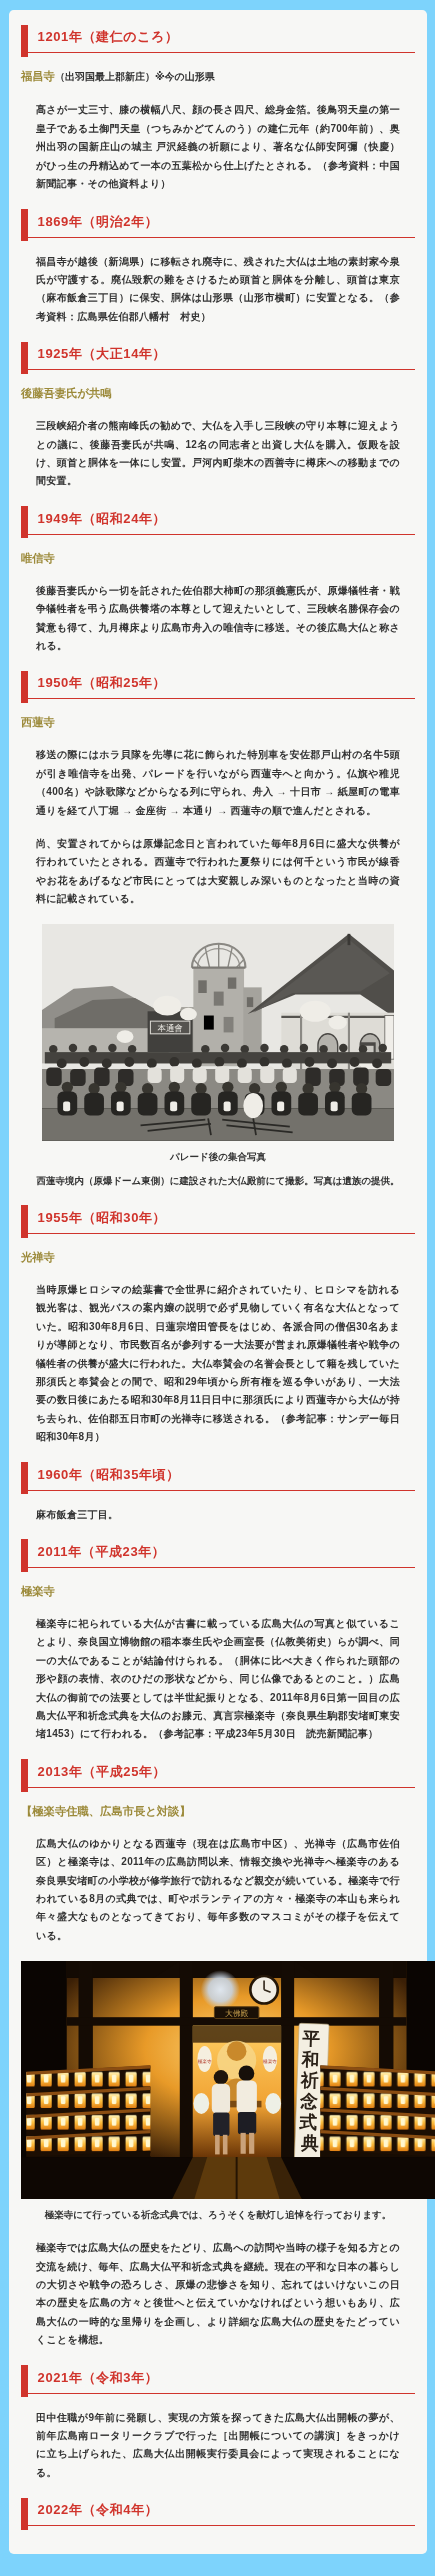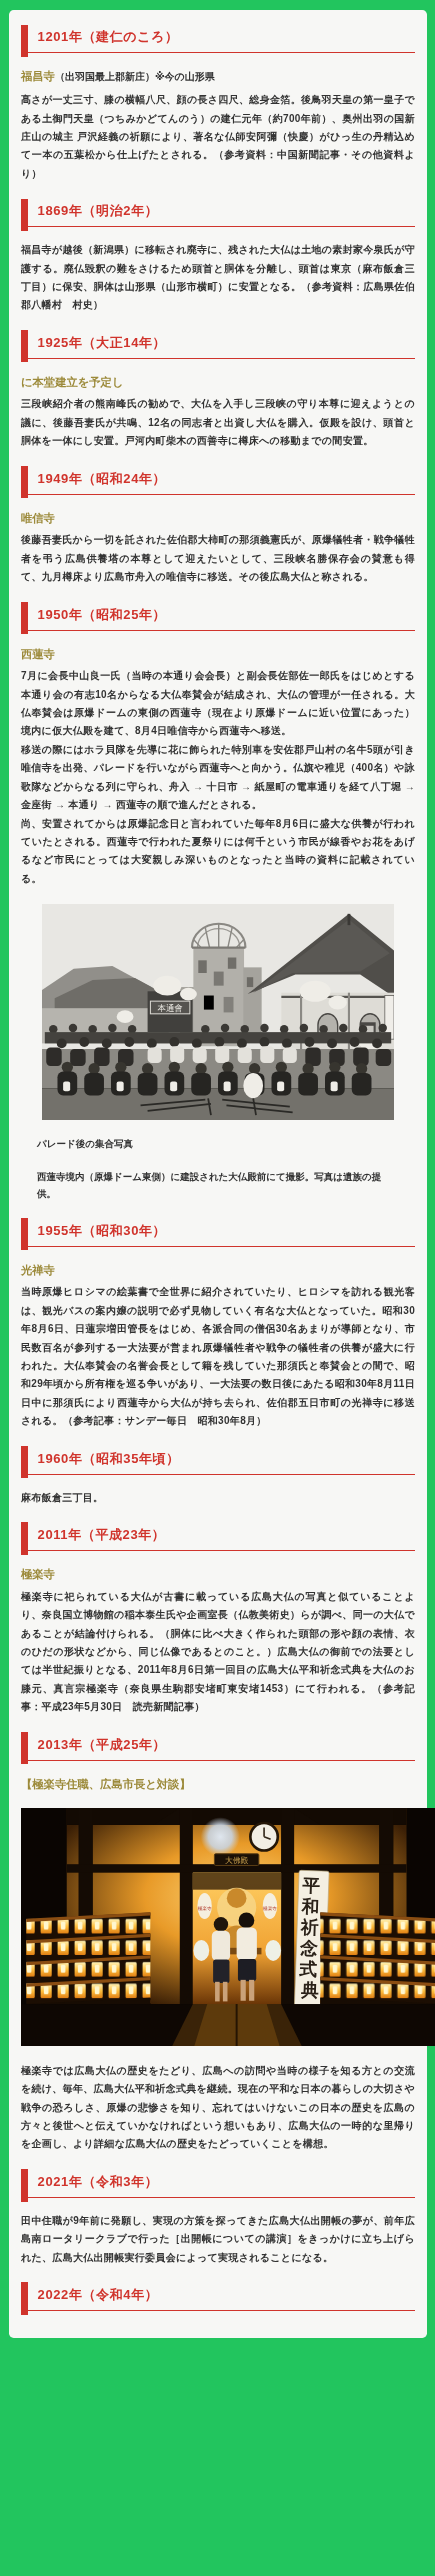--- a/index.html
+++ b/index.html
@@ -1,34 +1,34 @@
 <!DOCTYPE html>
 <html lang="ja" style="font-size:9.5px"><head>
 <meta charset="utf-8">
 <style>
   html,body{margin:0;padding:0;}
   body{background:#060606;font-family:"Liberation Sans","DejaVu Sans",sans-serif;}
-  .page{width:436px;height:2576px;overflow:hidden;background:#22c55e;}
+  .page{width:436px;height:2576px;overflow:hidden;background:#7dd3fc;}
   .card{margin:9.5px 9px 0 9px;background:#f7f7f5;border-radius:4.7px;
         padding:15.4px 12px 12px 12px;color:#333;}
   .section{margin-bottom:15.4px;}
   .yh{position:relative;margin:0 0 14px 0;padding:3.6px 0 6px 16.6px;
       border-bottom:1.2px solid #d0342c;color:#d0342c;
       font-size:13px;font-weight:700;line-height:18px;letter-spacing:0.6px;}
   .yh::before{content:"";position:absolute;left:0;top:0;bottom:-4.7px;width:6.5px;background:#d0342c;}
   .sub{font-size:11.3px;font-weight:700;color:#9c8a3a;line-height:18px;margin:0 0 4.7px 0;}
   .sub .rest{color:#333;font-size:10px;font-weight:700;}
-  p.body{margin:0;font-size:10px;font-weight:700;line-height:18.4px;color:#333;
+  p.body{margin:15px;font-size:10px;font-weight:700;line-height:18.4px;color:#333;
          text-align:justify;letter-spacing:0.3px;}
   p.body.after{margin-top:15.4px;}
   .photo-wrap{margin:15.4px auto 6px auto;}
   .photo-wrap.p1{width:352px;}
   .photo-wrap.p2{width:428px;}
   .photo-wrap svg{display:block;width:100%;height:auto;}
-  .caption{font-size:9.5px;font-weight:700;line-height:16.6px;color:#333;text-align:left;margin:16px;}
+  .caption{font-size:9.5px;font-weight:700;line-height:16.6px;color:#333;text-align:center;margin:8px;}
   .bannertext{fill:#2a2118;font-weight:700;}
 </style>
 </head>
 <body>
 
 <div class="page">
   <div class="card">
 
     <div class="section">
       <div class="yh"><span>1201年（建仁のころ）</span></div>
@@ -36,35 +36,34 @@
       <p class="body">髙さが一丈三寸、膝の横幅八尺、顔の長さ四尺、総身金箔。後鳥羽天皇の第一皇子である土御門天皇（つちみかどてんのう）の建仁元年（約700年前）、奥州出羽の国新庄山の城主 戸沢経義の祈願により、著名な仏師安阿彌（快慶）がひっ生の丹精込めて一本の五葉松から仕上げたとされる。（参考資料：中国新聞記事・その他資料より）</p>
     </div>
 
     <div class="section">
       <div class="yh"><span>1869年（明治2年）</span></div>
       <p class="body">福昌寺が越後（新潟県）に移転され廃寺に、残された大仏は土地の素封家今泉氏が守護する。廃仏毀釈の難をさけるため頭首と胴体を分離し、頭首は東京（麻布飯倉三丁目）に保安、胴体は山形県（山形市横町）に安置となる。（参考資料：広島県佐伯郡八幡村　村史）</p>
     </div>
 
     <div class="section">
       <div class="yh"><span>1925年（大正14年）</span></div>
-      <div class="sub">に本堂建立を予定し</div>
+      <div class="sub">後藤吾妻氏が共鳴</div>
       <p class="body">三段峡紹介者の熊南峰氏の勧めで、大仏を入手し三段峡の守り本尊に迎えようとの議に、後藤吾妻氏が共鳴、12名の同志者と出資し大仏を購入。仮殿を設け、頭首と胴体を一体にし安置。戸河内町柴木の西善寺に樽床への移動までの間安置。</p>
     </div>
 
 
     <div class="section">
       <div class="yh"><span>1949年（昭和24年）</span></div>
       <div class="sub">唯信寺</div>
       <p class="body">後藤吾妻氏から一切を託された佐伯郡大柿町の那須義憲氏が、原爆犠牲者・戦争犠牲者を弔う広島供養塔の本尊として迎えたいとして、三段峡名勝保存会の賛意も得て、九月樽床より広島市舟入の唯信寺に移送。その後広島大仏と称される。</p>
     </div>
 
     <div class="section">
       <div class="yh"><span>1950年（昭和25年）</span></div>
       <div class="sub">西蓮寺</div>
-      <p class="body">7月に会長中山良一氏（当時の本通り会会長）と副会長佐部佐一郎氏をはじめとする本通り会の有志10名からなる大仏奉賛会が結成され、大仏の管理が一任される。大仏奉賛会は原爆ドームの東側の西蓮寺（現在より原爆ドームに近い位置にあった）境内に仮大仏殿を建て、8月4日唯信寺から西蓮寺へ移送。</p>
       <p class="body">移送の際にはホラ貝隊を先導に花に飾られた特別車を安佐郡戸山村の名牛5頭が引き唯信寺を出発、パレードを行いながら西蓮寺へと向かう。仏旗や稚児（400名）や詠歌隊などからなる列に守られ、舟入 → 十日市 → 紙屋町の電車通りを経て八丁堀 → 金座街 → 本通り → 西蓮寺の順で進んだとされる。</p>
       <p class="body">尚、安置されてからは原爆記念日と言われていた毎年8月6日に盛大な供養が行われていたとされる。西蓮寺で行われた夏祭りには何千という市民が線香やお花をあげるなど市民にとっては大変親しみ深いものとなったと当時の資料に記載されている。</p>
 
       <div class="photo-wrap p1">
         <svg viewBox="0 0 500 308">
           <rect x="0" y="0" width="500" height="308" fill="#e8e7e3"></rect>
 
           <polygon points="0,122 45,92 100,88 155,118 155,160 0,160" fill="#918f8a"></polygon>
           <polygon points="18,134 72,108 132,105 178,130 178,150 18,150" fill="#6f6d68"></polygon>
           <rect x="0" y="148" width="180" height="50" fill="#b6b4ae"></rect>
@@ -244,20 +243,21 @@
 
     <div class="section">
       <div class="yh"><span>2011年（平成23年）</span></div>
       <div class="sub">極楽寺</div>
       <p class="body">極楽寺に祀られている大仏が古書に載っている広島大仏の写真と似ていることより、奈良国立博物館の稲本泰生氏や企画室長（仏教美術史）らが調べ、同一の大仏であることが結論付けられる。（胴体に比べ大きく作られた頭部の形や顔の表情、衣のひだの形状などから、同じ仏像であるとのこと。）広島大仏の御前での法要としては半世紀振りとなる、2011年8月6日第一回目の広島大仏平和祈念式典を大仏のお膝元、真言宗極楽寺（奈良県生駒郡安堵町東安堵1453）にて行われる。（参考記事：平成23年5月30日　読売新聞記事）</p>
     </div>
 
     <div class="section">
       <div class="yh"><span>2013年（平成25年）</span></div>
       <div class="sub">【極楽寺住職、広島市長と対談】</div>
+      <p class="body">広島大仏のゆかりとなる西蓮寺（現在は広島市中区）、光禅寺（広島市佐伯区）と極楽寺は、2011年の広島訪問以来、情報交換や光禅寺へ極楽寺のある奈良県安堵町の小学校が修学旅行で訪れるなど親交が続いている。極楽寺で行われている8月の式典では、町やボランティアの方々・極楽寺の本山も来られ年々盛大なものとなってきており、毎年多数のマスコミがその様子を伝えている。</p>
 
       <div class="photo-wrap p2">
         <svg viewBox="0 0 655 365">
           <defs>
             <radialGradient id="glow" cx="50%" cy="45%" r="60%">
               <stop offset="0%" stop-color="#ffd77a"></stop>
               <stop offset="45%" stop-color="#e89a28"></stop>
               <stop offset="100%" stop-color="#3a1f06"></stop>
             </radialGradient>
             <linearGradient id="hall" x1="0" y1="0" x2="0" y2="1">
@@ -370,20 +370,21 @@
             </g>
             <polygon points="458,290 648,300 648,340 458,340" fill="#170c03"></polygon>
           </g>
 
           <rect x="0" y="300" width="655" height="65" fill="#0e0703"></rect>
           <polygon points="263,300 398,300 430,365 231,365" fill="#3a2308"></polygon>
           <polygon points="285,300 376,300 396,365 265,365" fill="#5d3a0c"></polygon>
           <line x1="330" y1="300" x2="330" y2="365" stroke="#241403" stroke-width="3"></line>
         </svg>
       </div>
+      <p class="caption">極楽寺にて行っている祈念式典では、ろうそくを献灯し追悼を行っております。</p>
 
       <p class="body after">極楽寺では広島大仏の歴史をたどり、広島への訪問や当時の様子を知る方との交流を続け、毎年、広島大仏平和祈念式典を継続。現在の平和な日本の暮らしの大切さや戦争の恐ろしさ、原爆の悲惨さを知り、忘れてはいけないこの日本の歴史を広島の方々と後世へと伝えていかなければという想いもあり、広島大仏の一時的な里帰りを企画し、より詳細な広島大仏の歴史をたどっていくことを構想。</p>
     </div>
 
     <div class="section">
       <div class="yh"><span>2021年（令和3年）</span></div>
       <p class="body">田中住職が9年前に発願し、実現の方策を探ってきた広島大仏出開帳の夢が、前年広島南ロータリークラブで行った［出開帳についての講演］をきっかけに立ち上げられた、広島大仏出開帳実行委員会によって実現されることになる。</p>
     </div>
 
     <div class="section">

